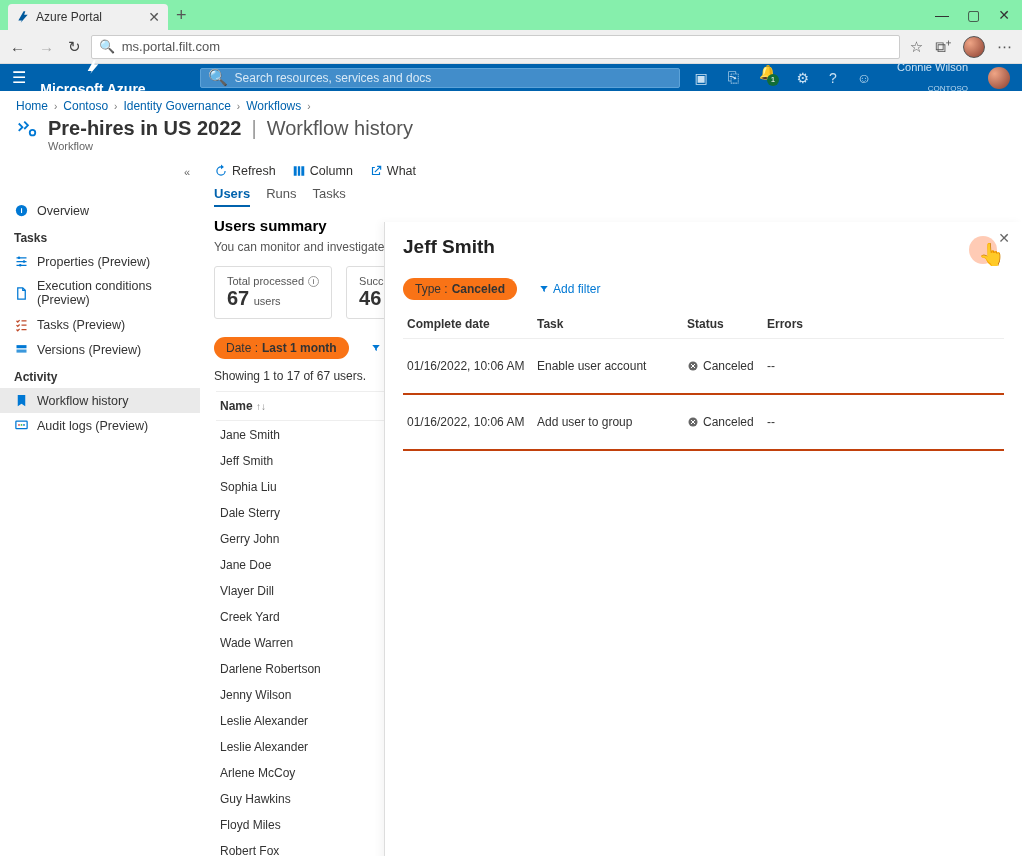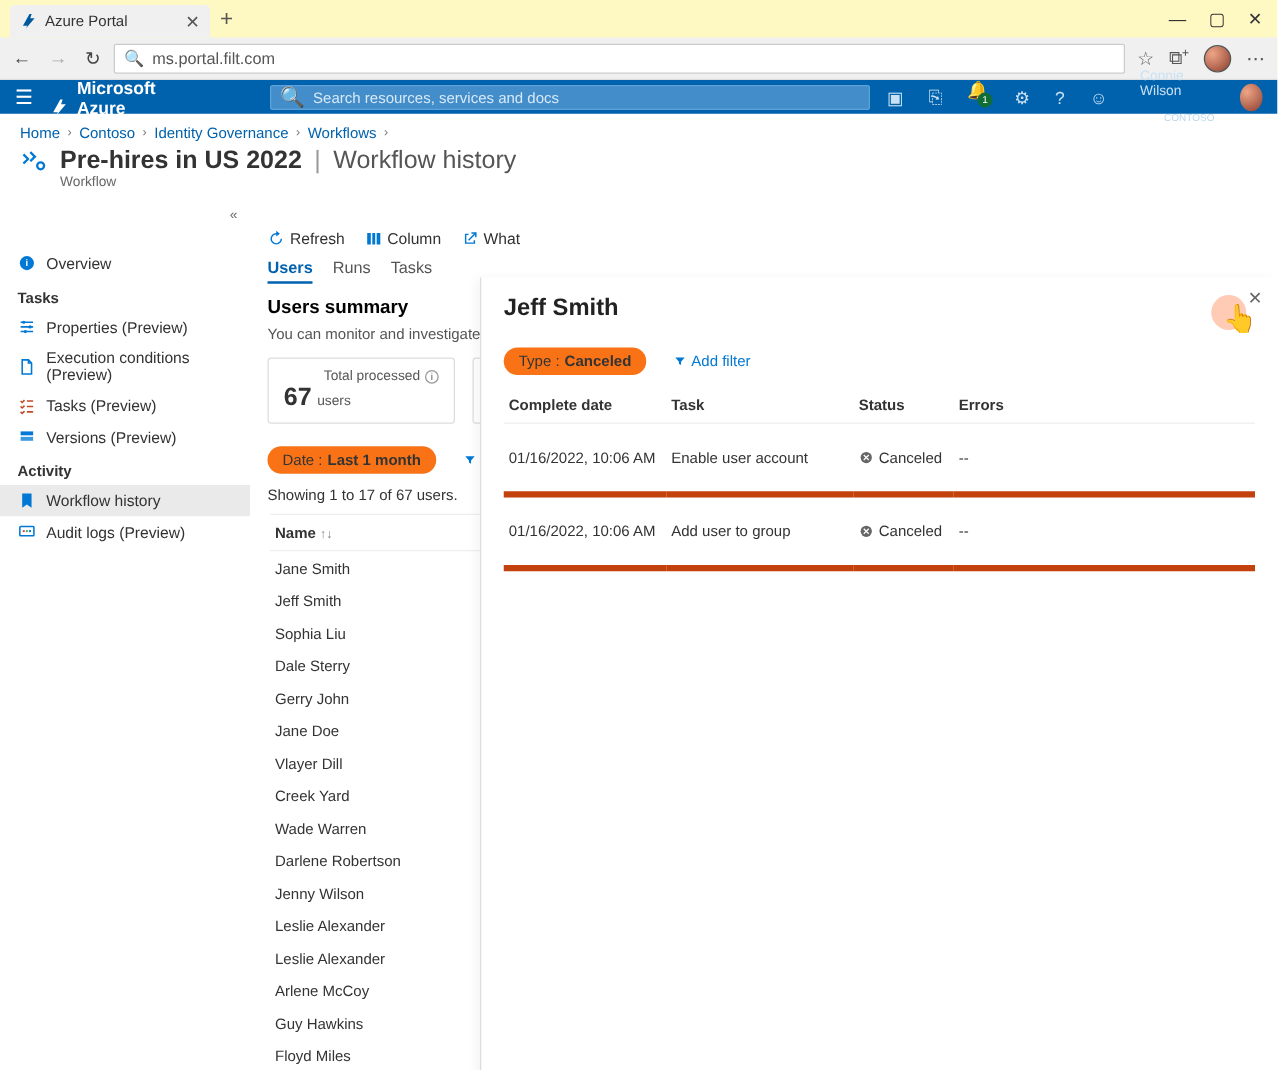--- a/index.html
+++ b/index.html
@@ -1,40 +1,40 @@
 <!DOCTYPE html>
 <html><head>
   <meta charset="utf-8">
   <style>
     * { box-sizing: border-box; margin: 0; padding: 0; font-family: "Segoe UI", Arial, sans-serif; }
     html, body { width: 1022px; height: 856px; overflow: hidden; background: #fff; }
     
     
-    .browser-chrome { background: #fef9c3; }
+    .browser-chrome { background: #86efac; }
     .title-bar { height: 30px; display: flex; align-items: center; }
     .tab { background: #F0F0F0; height: 26px; margin-left: 8px; margin-top: 4px; border-radius: 4px 4px 0 0; display: flex; align-items: center; padding: 0 8px; gap: 6px; min-width: 160px; }
     .tab-favicon { width: 14px; height: 14px; fill: #00599C; }
     .tab-title { font-size: 12px; color: #333; flex: 1; }
     .tab-close { font-size: 14px; color: #555; cursor: pointer; }
     .new-tab { font-size: 18px; color: #555; padding: 0 8px; cursor: pointer; }
     .window-controls { margin-left: auto; display: flex; gap: 18px; padding-right: 12px; color: #333; font-size: 14px; }
     .window-controls span { cursor: pointer; }
     
     .address-bar { background: #F0F0F0; height: 34px; display: flex; align-items: center; padding: 0 10px; gap: 10px; border-bottom: 1px solid #ddd; }
     .nav-icons { display: flex; gap: 14px; color: #444; font-size: 15px; }
     .nav-icons span { cursor: pointer; }
     .url-field { flex: 1; background: #fff; border: 1px solid #ccc; border-radius: 2px; height: 24px; display: flex; align-items: center; padding: 0 8px; gap: 6px; font-size: 13px; color: #555; }
     .addr-icons { display: flex; gap: 12px; align-items: center; color: #555; }
     .addr-icons span { cursor: pointer; font-size: 15px; }
     .avatar-small { width: 22px; height: 22px; border-radius: 50%; background: radial-gradient(circle at 30% 30%, #EFA586, #8B3E2F); border: 1px solid #555; }
 
     
     .azure-bar { background: #0062AD; height: 27px; display: flex; align-items: center; color: #fff; padding: 0 12px; gap: 14px; }
     .ham { font-size: 16px; cursor: pointer; }
-    .azure-logo { font-size: 14px; font-weight: 600; display: flex; align-items: flex-end; gap: 6px;}
+    .azure-logo { font-size: 14px; font-weight: 600; display: flex; align-items: center; gap: 6px; flex-direction: column;}
     .azure-logo svg { width: 16px; height: 16px; fill: #fff;}
     .global-search { flex: 0 0 480px; background: #428DCA; border: 1px solid #5DA3D9; border-radius: 2px; height: 20px; display: flex; align-items: center; padding: 0 8px; gap: 6px; margin-left: 40px; }
     .global-search input { background: transparent; border: none; color: #fff; font-size: 12px; outline: none; width: 100%; }
     .global-search input::placeholder { color: #D8E9F6; }
     .azure-icons { margin-left: auto; display: flex; align-items: center; gap: 20px; color: #C9E1F3; font-size: 14px; }
     .azure-icons span { cursor: pointer; position: relative; }
     .notif-badge { position: absolute; top: -6px; right: -8px; background: #116D36; width: 12px; height: 12px; border-radius: 50%; font-size: 8px; display: flex; align-items: center; justify-content: center; color: #fff; }
     .azure-user { display: flex; flex-direction: column; align-items: flex-end; font-size: 11px; line-height: 1.1; margin-left: 6px; gap: 12px; }
     .azure-user .co { font-size: 8px; color: #B9D9F0; }
     .azure-avatar { width: 22px; height: 22px; border-radius: 50%; background: radial-gradient(circle at 30% 30%, #EFA586, #8B3E2F); }
@@ -59,31 +59,31 @@
     .collapse-arrow { position: absolute; right: 10px; top: 8px; color: #666; font-size: 11px; cursor: pointer; }
     .nav-item { display: flex; align-items: center; gap: 8px; padding: 5px 14px; cursor: pointer; }
     .nav-item.selected { background: #EAEAEA; }
     .nav-section { padding: 8px 14px 4px; font-weight: 600; color: #333; font-size: 12px; }
     .nav-icon { width: 15px; height: 15px; flex-shrink: 0; display:flex; align-items:center; justify-content:center; }
     .nav-icon svg { width: 15px; height: 15px; }
 
     
     .content { flex: 1; padding: 4px 14px 0; overflow: hidden; position: relative; }
     .toolbar { display: flex; gap: 16px; font-size: 12.5px; color: #323130; margin: 2px 0 4px; }
-    .toolbar .tb-item { display: flex; align-items: flex-end; gap: 4px; cursor: pointer; margin-top: 20px; }
+    .toolbar .tb-item { display: flex; align-items: flex-end; gap: 4px; cursor: pointer; }
     .toolbar .tb-item svg { width: 14px; height: 14px; fill: #0078D4; }
     .subtabs { display: flex; gap: 16px; font-size: 13px; margin: 8px 0; color: #555; }
     .subtabs .stab { cursor: pointer; padding-bottom: 4px; }
     .subtabs .stab.active { color: #0062AD; font-weight: 600; border-bottom: 2px solid #0062AD; }
     .section-h { font-size: 15px; font-weight: 600; margin-top: 10px; }
     .section-d { font-size: 12px; color: #555; margin: 6px 0 12px; }
     
     .cards { display: flex; gap: 14px; }
     .card { border: 1px solid #ddd; border-radius: 3px; padding: 8px 12px; min-width: 100px; }
-    .card-label { font-size: 11px; color: #555; display: flex; align-items: center; gap: 4px; margin-left: 32px; }
+    .card-label { font-size: 11px; color: #555; display: flex; align-items: center; gap: 4px; }
     .card-value { font-size: 20px; font-weight: 600; color: #333; }
     .card-unit { font-size: 11px; color: #555; font-weight: normal; }
 
     .filters-row { display: flex; gap: 10px; margin: 18px 0 10px; }
     .pill { background: #f97316; border-radius: 12px; padding: 4px 12px; font-size: 12px; color: #333; cursor: pointer; display: flex; align-items: center; gap: 4px;}
     .pill .bold { font-weight: 600; }
     .pill.addf svg { width:10px; height:10px; fill:#0078D4;}
     .pill.addf { background: transparent; color: #0078D4; }
     .showing { font-size: 12px; color: #333; margin-bottom: 6px; }
     
@@ -97,21 +97,21 @@
     .fly-header { display: flex; align-items: center; }
     .fly-name { font-size: 19px; font-weight: 600; color: #222; flex:1;}
     .fly-close { font-size: 14px; color: #666; cursor: pointer; position: absolute; right: 12px; top: 8px; }
     .cursor-overlay { position:absolute; right: 25px; top: 14px; width: 28px; height:28px; border-radius:50%; background: rgba(255,160,120,.55); z-index: 6;}
     .cursor-hand { position:absolute; right: 16px; top: 20px; font-size: 22px; z-index:7; pointer-events:none;}
     
     .fly-filters { margin: 20px 0 10px; display: flex; gap: 10px; }
 
     .fly-table { width: 100%; font-size: 12px; border-collapse: collapse;}
     .fly-table th { text-align:left; font-weight:600; padding: 7px 4px; color:#333; border-bottom:1px solid #eee;}
-    .fly-table td { padding: 20px 4px; color:#333; border-bottom:5px solid #c2410c;}
+    .fly-table td { padding: 20px 4px; color:#333; border-bottom:2px solid #c2410c;}
     .status-cancel { display:flex; align-items:center; gap:4px;}
     .status-cancel svg{ width:12px;height:12px; fill:#666;}
   </style>
 </head>
 <body>
 
 <div class="browser-chrome">
   <div class="title-bar">
     <div class="tab">
       <svg class="tab-favicon" viewBox="0 0 24 24">

